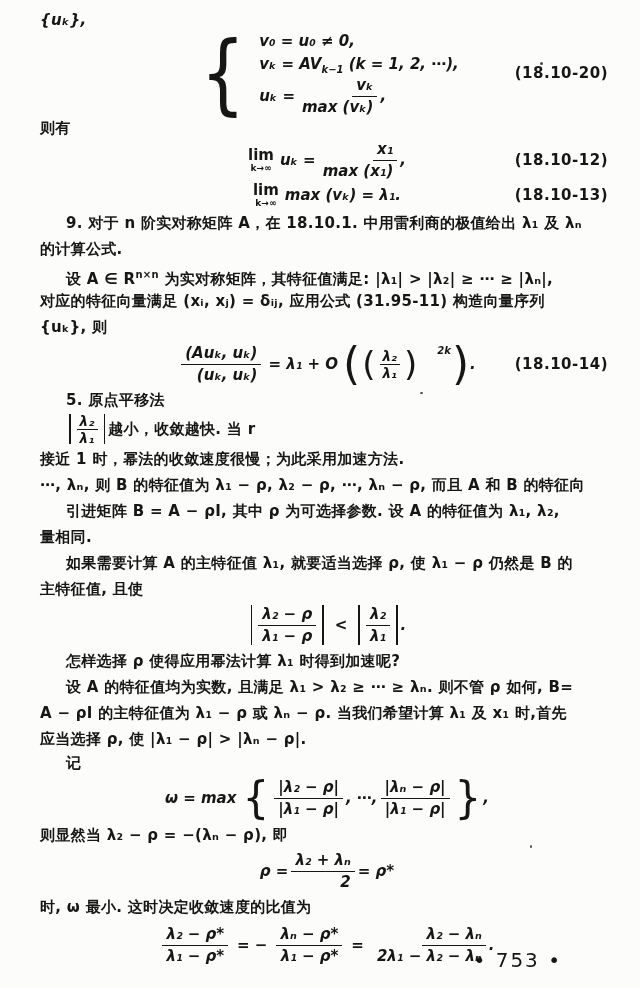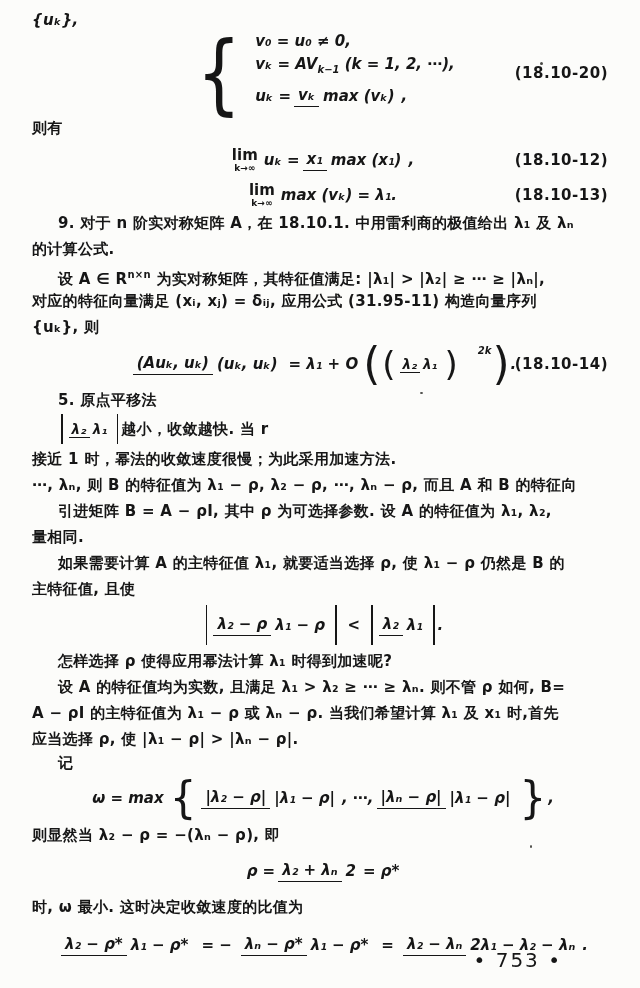--- a/index.html
+++ b/index.html
@@ -8,38 +8,38 @@
     background:#e9e9e7;
     font-family:"DejaVu Sans","DejaVu Serif",sans-serif;
     color:#161616;
     overflow:hidden;
   }
   .page{
     position:relative;
     width:640px;height:988px;
     box-sizing:border-box;
     background:#fcfcfa;
-    padding:10px 26px 0 32px;
+    padding:10px 26px 0 40px;
   }
   .line{
     font-size:15px;font-weight:700;line-height:26px;height:26px;
     letter-spacing:0.3px;white-space:nowrap;overflow:visible;
   }
   .indent{padding-left:26px;}
   .m{font-style:italic;}
   
   .eqrow{
     position:relative;display:flex;align-items:center;justify-content:center;
     font-size:15px;font-weight:700;font-style:italic;
   }
   .eqnum{
     position:absolute;right:6px;top:50%;transform:translateY(-50%);
     font-style:normal;font-weight:700;font-size:15px;letter-spacing:0.5px;
   }
-  .frac{display:inline-flex;flex-direction:row;align-items:center;vertical-align:middle;margin:15px 3px;}
+  .frac{display:inline-flex;flex-direction:column;align-items:flex-end;vertical-align:middle;margin:15px 3px;}
   .frac .num{border-bottom:1.6px solid #161616;padding:0 4px 1px 4px;line-height:19px;}
   .frac .den{padding:1px 4px 0 4px;line-height:19px;}
   .frac.small{font-size:13.5px;}
   .frac.small .num,.frac.small .den{line-height:16px;padding:0 3px;}
   .lim{display:inline-flex;flex-direction:column;align-items:center;margin-right:6px;font-style:normal;}
   .lim .op{line-height:15px;}
   .lim .sub{font-size:9px;line-height:9px;margin-top:1px;letter-spacing:0;}
   .brace{font-size:88px;font-weight:400;font-style:normal;line-height:0.85;margin-right:8px;transform:scaleX(.8);}
   .mbrace{font-size:42px;font-weight:400;font-style:normal;line-height:1;margin:0 2px;transform:scaleY(1.05);}
   .pout{font-size:44px;font-weight:400;font-style:normal;line-height:1;margin:0 1px;}

